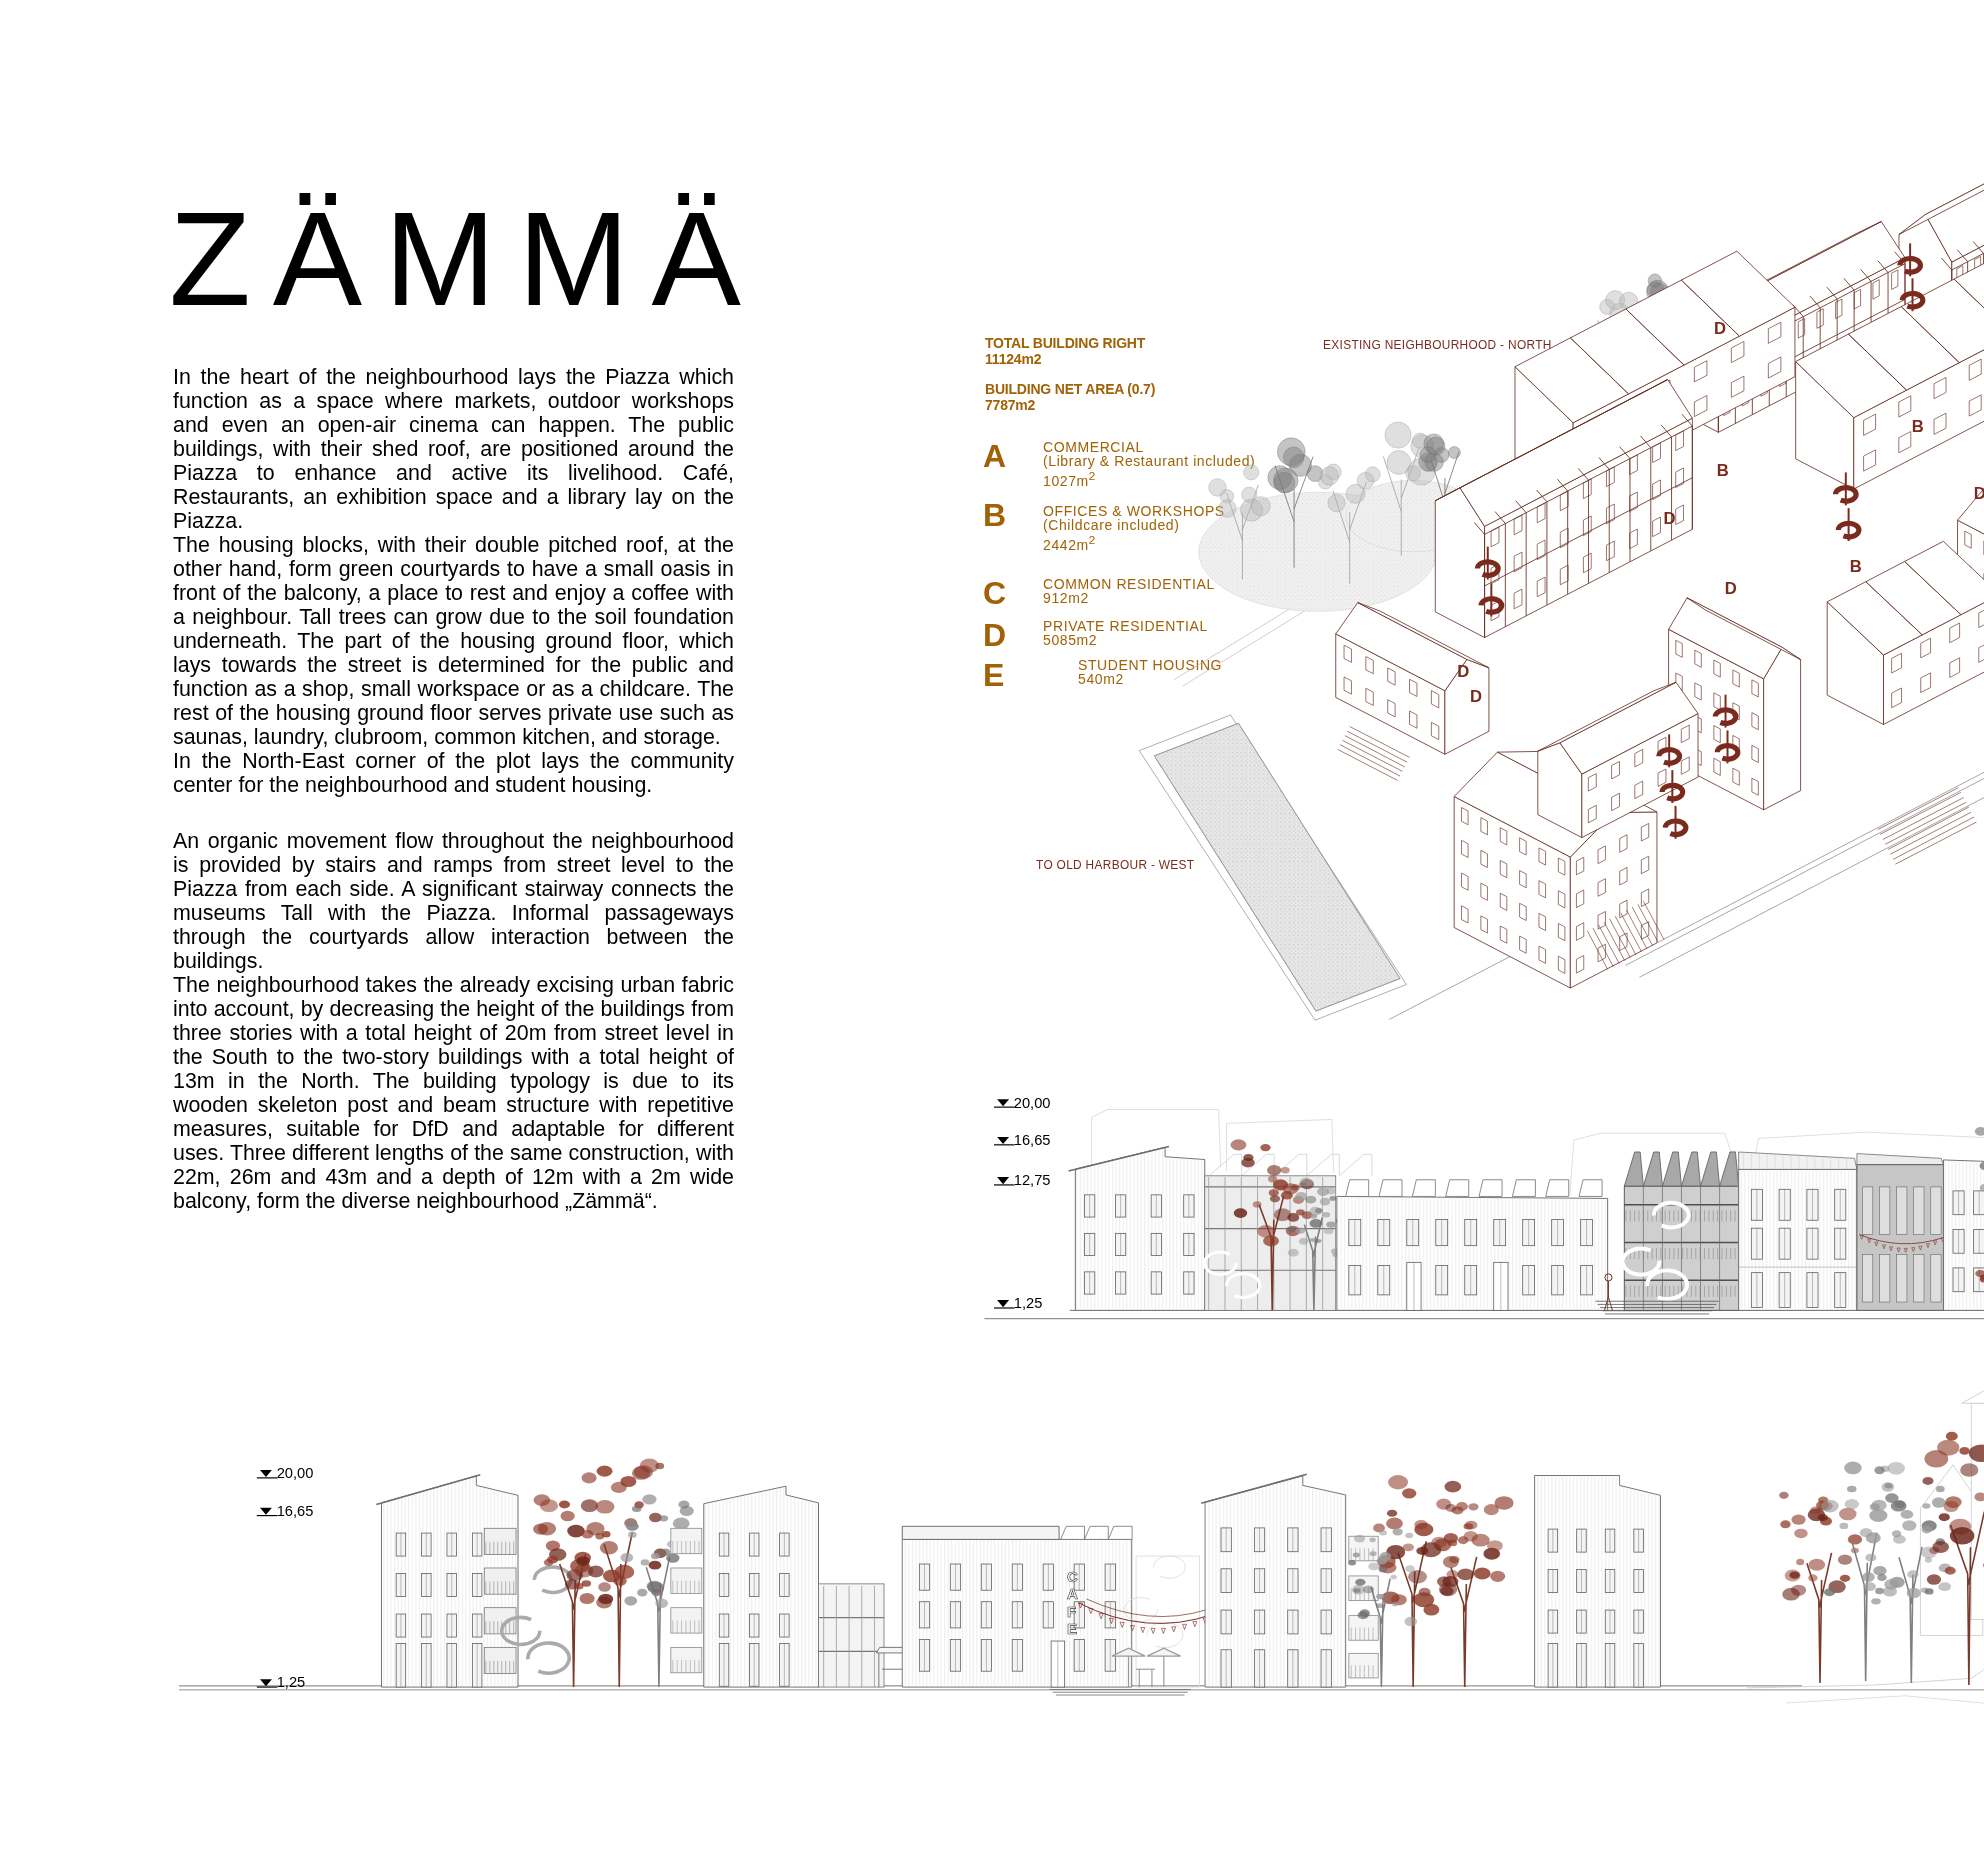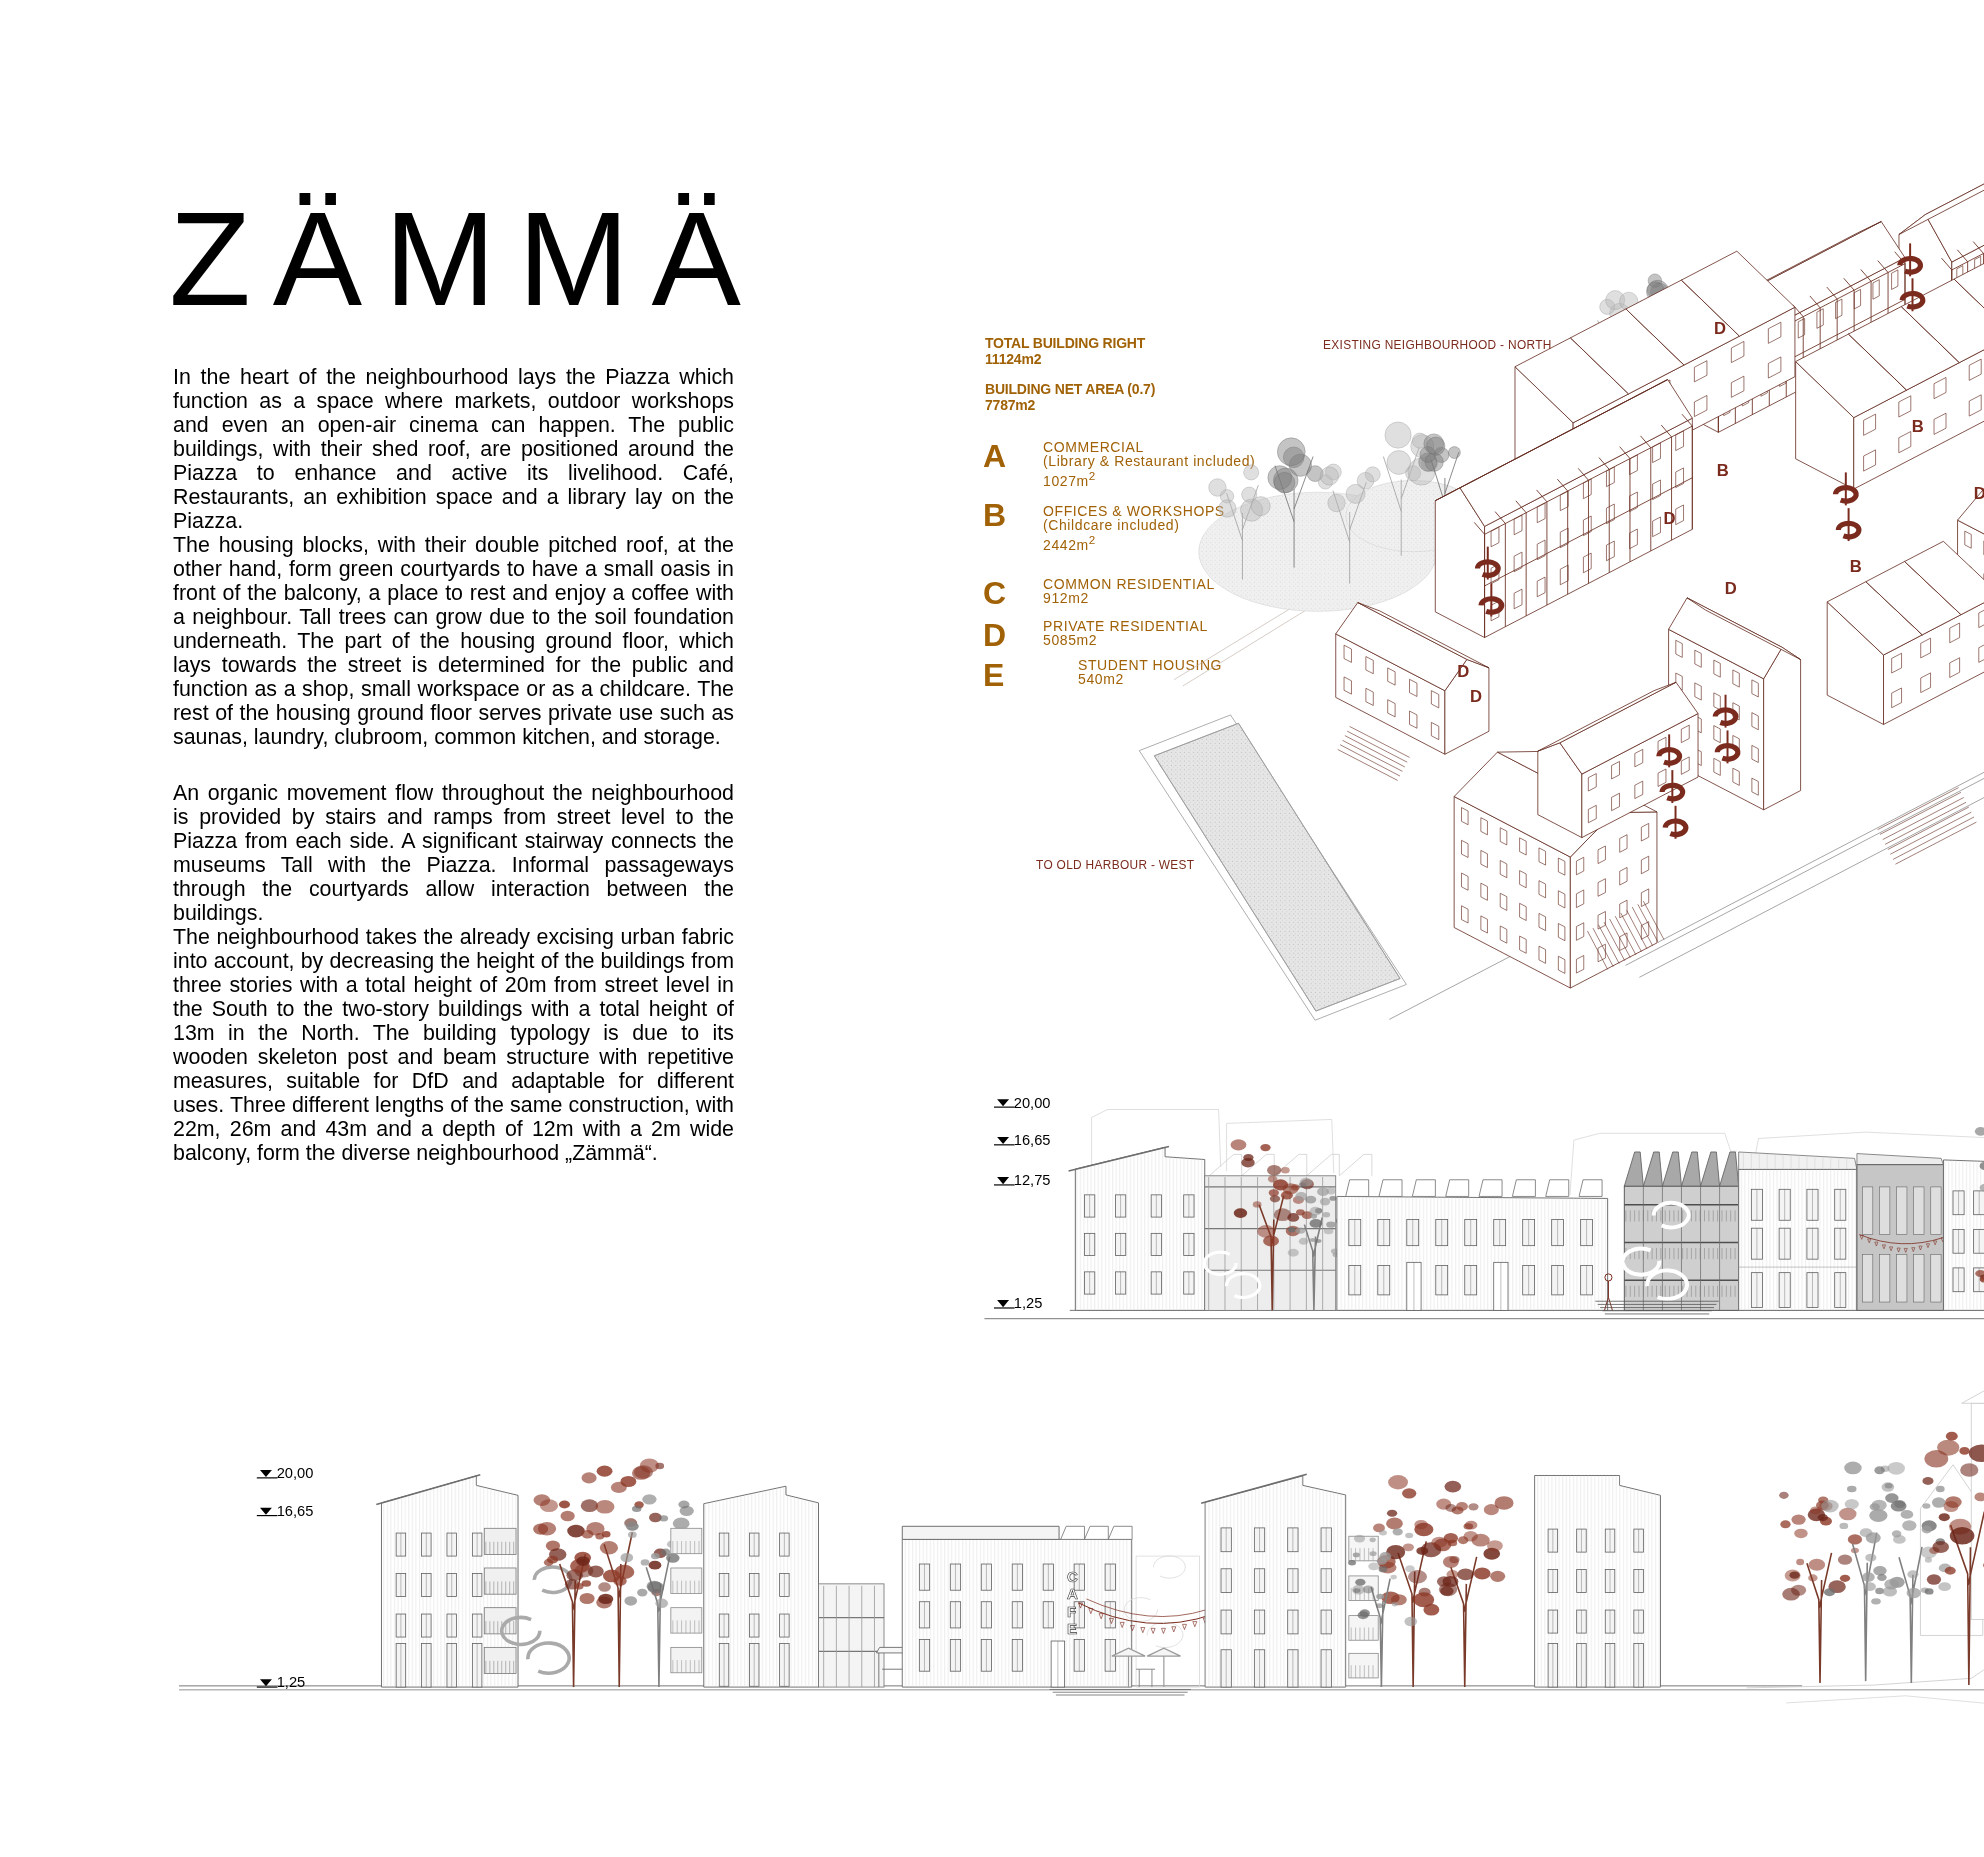--- a/index.html
+++ b/index.html
@@ -17,20 +17,21 @@
 svg{position:absolute;left:0;top:0;}
 </style></head><body>
 <div id="page">
 
 <div id="title">ZÄMMÄ</div>
 
 <div id="bodytext">
 <div class="gap1"></div>
 <p>In the heart of the neighbourhood lays the Piazza which function as a space where markets, outdoor workshops and even an open-air cinema can happen. The public buildings, with their shed roof, are positioned around the Piazza to enhance and active its livelihood. Café, Restaurants, an exhibition space and a library lay on the Piazza.</p>
 <p>The housing blocks, with their double pitched roof, at the other hand, form green courtyards to have a small oasis in front of the balcony, a place to rest and enjoy a coffee with a neighbour. Tall trees can grow due to the soil foundation underneath. The part of the housing ground floor, which lays towards the street is determined for the public and function as a shop, small workspace or as a childcare. The rest of the housing ground floor serves private use such as saunas, laundry, clubroom, common kitchen, and storage.</p>
+<p>In the North-East corner of the plot lays the community center for the neighbourhood and student housing.</p>
 <div class="gap2"></div>
 <p>An organic movement flow throughout the neighbourhood is provided by stairs and ramps from street level to the Piazza from each side. A significant stairway connects the museums Tall with the Piazza. Informal passageways through the courtyards allow interaction between the buildings.</p>
 <p>The neighbourhood takes the already excising urban fabric into account, by decreasing the height of the buildings from three stories with a total height of 20m from street level in the South to the two-story buildings with a total height of 13m in the North. The building typology is due to its wooden skeleton post and beam structure with repetitive measures, suitable for DfD and adaptable for different uses. Three different lengths of the same construction, with 22m, 26m and 43m and a depth of 12m with a 2m wide balcony, form the diverse neighbourhood „Zämmä“.</p>
 </div>
 
 <div class="leg legbold" style="left:985px;top:335px;">TOTAL BUILDING RIGHT<br>11124m2</div>
 
 <div class="leg legbold" style="left:985px;top:381px;">BUILDING NET AREA (0.7)<br>7787m2</div>
 
 <div class="leg bigletter" style="left:983px;top:438px;">A</div>

